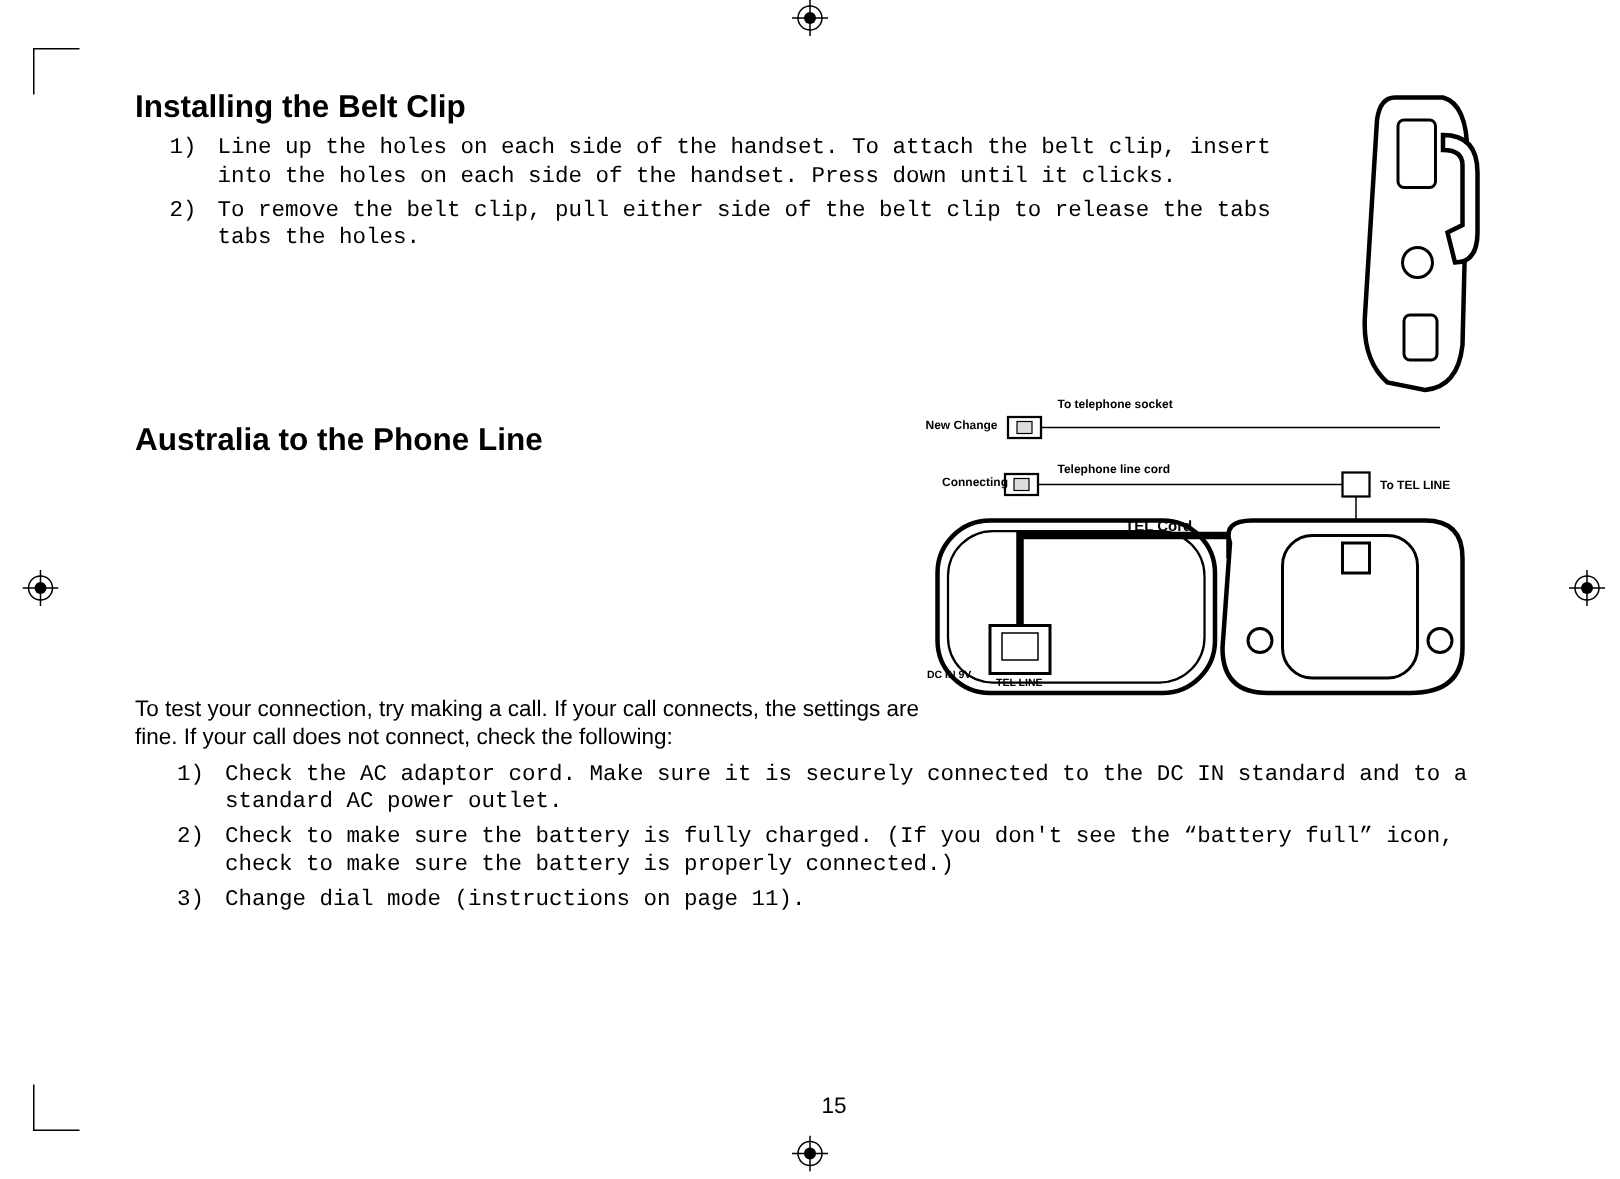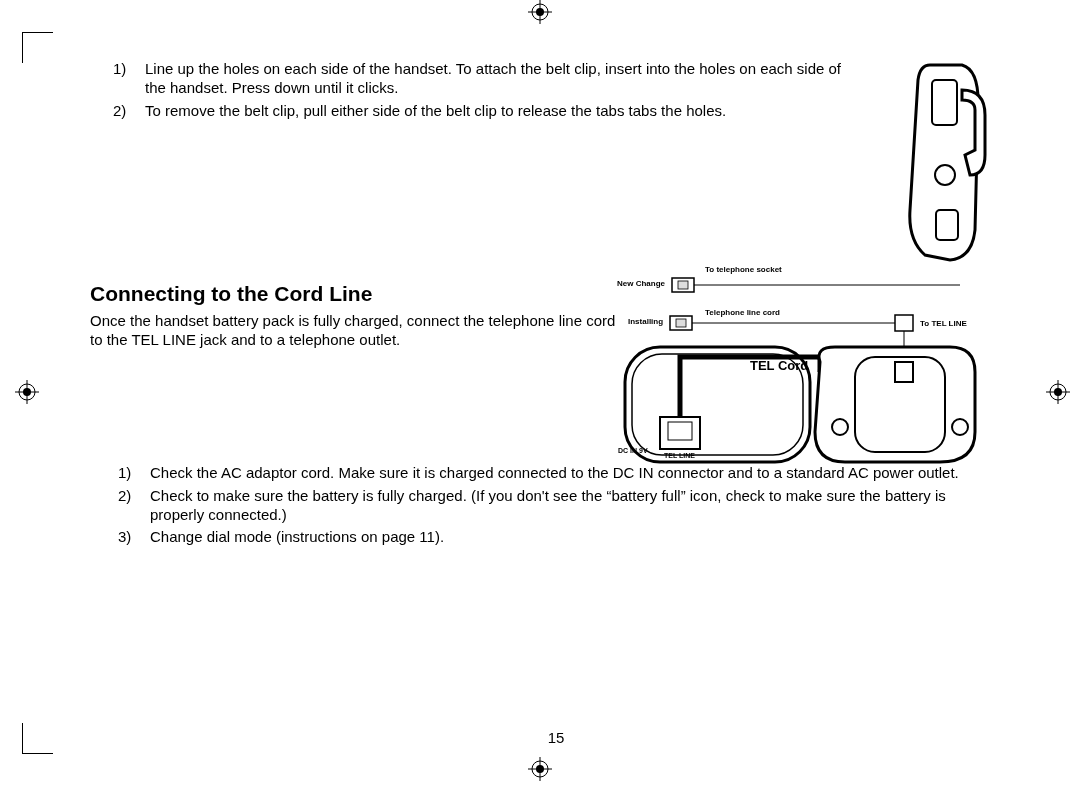--- a/index.html
+++ b/index.html
@@ -46,20 +46,21 @@
   .body-text {
     font-size: 15px;
     line-height: 1.25;
     margin: 0 0 6px 0;
   }
   ol {
     margin: 0 0 18px 0;
     padding-left: 55px;
     list-style: none;
     counter-reset: item;
+    font-family: Liberation Mono, monospace;
   }
   ol li {
     font-size: 15px;
     line-height: 1.25;
     margin-bottom: 4px;
     position: relative;
   }
   ol li::before {
     counter-increment: item;
     content: counter(item) ")";
@@ -131,41 +132,41 @@
       <circle cx="12" cy="12" r="4" fill="#000"></circle>
       <line x1="12" y1="0" x2="12" y2="24" stroke="#000" stroke-width="1"></line>
       <line x1="0" y1="12" x2="24" y2="12" stroke="#000" stroke-width="1"></line>
     </svg>
 </div>
 
 <div class="page">
 
   <div class="section sec1" style="min-height:210px;">
     <div class="wrap-area">
+      <h2>Installing the Belt Clip</h2>
       <ol>
         <li>Line up the holes on each side of the handset. To attach the belt clip, insert into the holes on each side of the handset. Press down until it clicks.</li>
         <li>To remove the belt clip, pull either side of the belt clip to release the tabs tabs the holes.</li>
       </ol>
     </div>
     <div class="illust handset-illust">
       <svg width="100" height="205" viewBox="0 0 100 205">
         <path d="M40 5 Q30 5 28 20 L20 150 Q18 180 35 195 L60 200 Q82 198 85 170 L88 50 Q90 10 72 5 Z" fill="#fff" stroke="#000" stroke-width="3"></path>
         <rect x="42" y="20" width="25" height="45" rx="4" fill="#fff" stroke="#000" stroke-width="2"></rect>
         <rect x="46" y="150" width="22" height="30" rx="4" fill="#fff" stroke="#000" stroke-width="2"></rect>
 
         <path d="M72 30 Q95 30 95 55 L95 95 Q95 115 80 115 L75 95 L85 90 L85 50 Q85 40 72 40 Z" fill="#fff" stroke="#000" stroke-width="3"></path>
         <circle cx="55" cy="115" r="10" fill="none" stroke="#000" stroke-width="2"></circle>
       </svg>
     </div>
   </div>
 
   <div class="section sec2" style="min-height:170px;">
     <div class="wrap-area">
-      <h2>Connecting to the Cord Line</h2>
-      <p class="body-text">Once the handset battery pack is fully charged, connect the telephone line cord to the TEL LINE jack and to a telephone outlet.</p>
+      <h2>Australia to the Phone Line</h2>
     </div>
     <div class="illust base-illust">
       <svg width="370" height="210" viewBox="0 0 370 210">
 
         <rect x="52" y="16" width="22" height="14" fill="#fff" stroke="#000" stroke-width="1.5"></rect>
         <rect x="58" y="19" width="10" height="8" fill="#ddd" stroke="#000" stroke-width="0.8"></rect>
         <rect x="50" y="54" width="22" height="14" fill="#fff" stroke="#000" stroke-width="1.5"></rect>
         <rect x="56" y="57" width="10" height="8" fill="#ddd" stroke="#000" stroke-width="0.8"></rect>
 
         <line x1="74" y1="23" x2="340" y2="23" stroke="#000" stroke-width="1"></line>
@@ -182,33 +183,34 @@
 
         <path d="M200 100 Q195 85 215 85 L330 85 Q355 85 355 110 L355 170 Q355 200 320 200 L225 200 Q195 200 195 170 Z" fill="#fff" stroke="#000" stroke-width="3"></path>
         <rect x="235" y="95" width="90" height="95" rx="20" fill="#fff" stroke="#000" stroke-width="2"></rect>
         <rect x="275" y="100" width="18" height="20" fill="#fff" stroke="#000" stroke-width="2"></rect>
         <circle cx="220" cy="165" r="8" fill="#fff" stroke="#000" stroke-width="2"></circle>
         <circle cx="340" cy="165" r="8" fill="#fff" stroke="#000" stroke-width="2"></circle>
       </svg>
 
       
       <div class="diag-label" style="left:-3px; top:17px;">New Change</div>
-      <div class="diag-label" style="left:8px; top:55px;">Installing</div>
+      <div class="diag-label" style="left:8px; top:55px;">Connecting</div>
       <div class="diag-label" style="left:85px; top:3px;">To telephone socket</div>
       <div class="diag-label" style="left:85px; top:46px;">Telephone line cord</div>
       <div class="diag-label" style="left:300px; top:57px;">To TEL LINE</div>
-      <div class="diag-label" style="left:130px; top:84px; font-size:13px;margin-top:12px;">TEL Cord</div>
+      <div class="diag-label" style="left:130px; top:84px; font-size:10px;">TEL Cord</div>
       <div class="diag-label" style="left:-2px; top:185px; font-size:7px;">DC IN 9V</div>
       <div class="diag-label" style="left:44px; top:190px; font-size:7px;">TEL LINE</div>
     </div>
   </div>
 
   <div class="section sec3">
+    <p class="body-text" style="width:540px;">To test your connection, try making a call. If your call connects, the settings are fine. If your call does not connect, check the following:</p>
     <ol style="padding-left:60px;">
-      <li>Check the AC adaptor cord. Make sure it is charged connected to the DC IN connector and to a standard AC power outlet.</li>
+      <li>Check the AC adaptor cord. Make sure it is securely connected to the DC IN standard and to a standard AC power outlet.</li>
       <li>Check to make sure the battery is fully charged. (If you don't see the “battery full” icon, check to make sure the battery is properly connected.)</li>
       <li>Change dial mode (instructions on page 11).</li>
     </ol>
   </div>
 
 </div>
 
 <div class="pagenum">15</div>
 
 </body></html>

